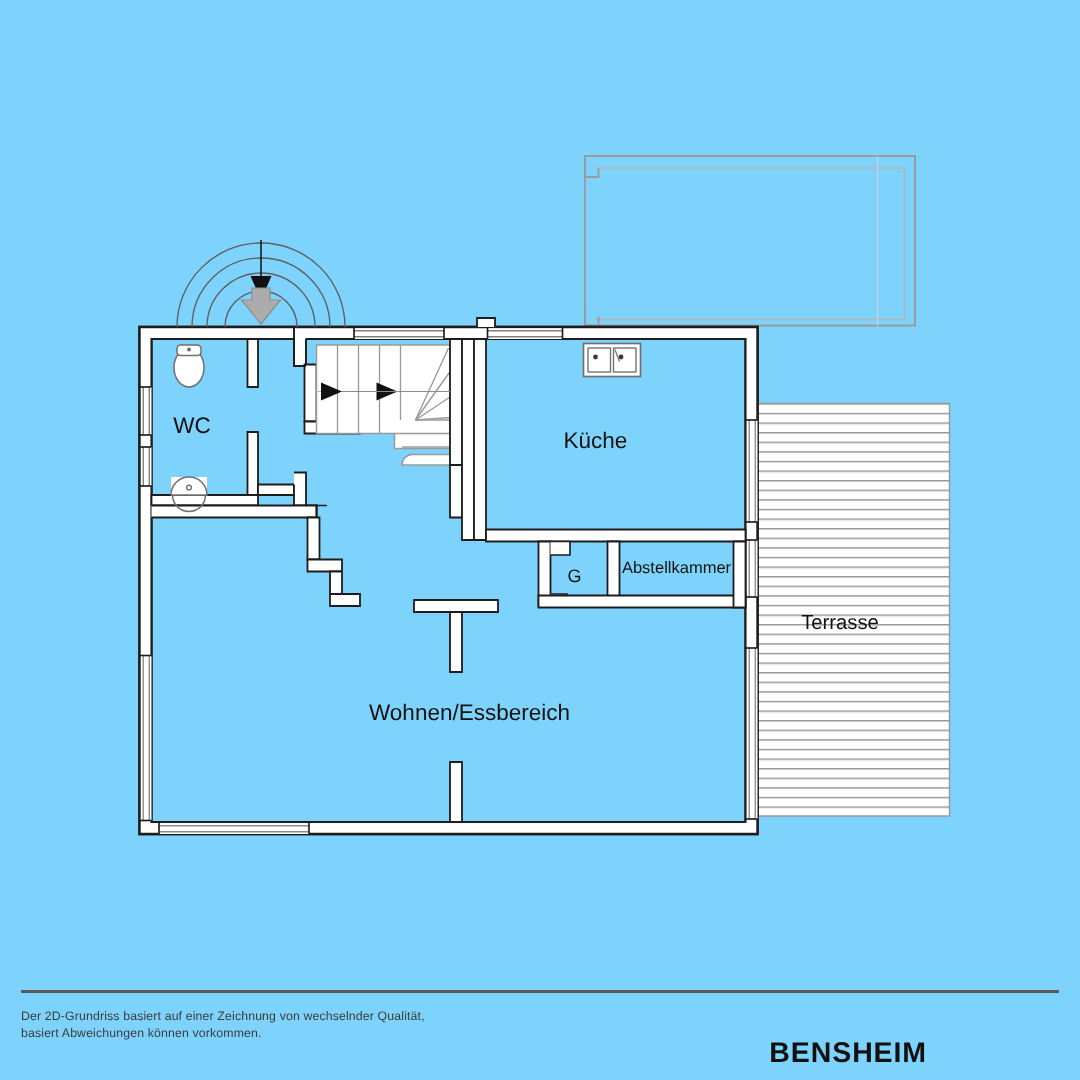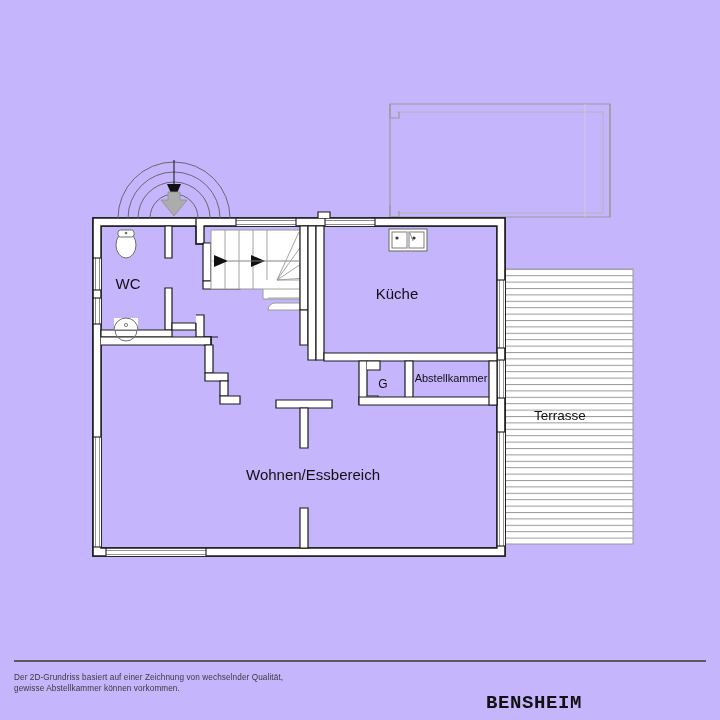--- a/index.html
+++ b/index.html
@@ -12,21 +12,21 @@
     height: 720px;
     font-family: "Liberation Sans", sans-serif;
     color: #1a1a1a;
     position: relative;
     overflow: hidden;
   }
   #page {
     position: relative;
     width: 720px;
     height: 720px;
-    background: #c4b5fd;
+    background: #7dd3fc;
   }
   #plan-svg {
     position: absolute;
     left: 0;
     top: 0;
     width: 720px;
     height: 720px;
     display: block;
   }
   .room-label {
@@ -39,20 +39,21 @@
   .label-md { font-size: 13.5px; }
   .label-sm { font-size: 11px; }
   .label-xs { font-size: 12px; }
 
   #footer {
     position: absolute;
     left: 0;
     bottom: 0;
     width: 596px;
     height: 60px;
+    padding-left: 36px;
   }
   #footer-rule {
     position: absolute;
     left: 14px;
     top: 0px;
     width: 692px;
     height: 2px;
     background: #5a5a5a;
   }
   #disclaimer {
@@ -67,21 +68,20 @@
   }
   #disclaimer div { white-space: nowrap; }
   #brand {
     position: absolute;
     right: 14px;
     bottom: 6px;
     font-size: 19px;
     font-weight: bold;
     letter-spacing: 0.6px;
     color: #111111;
-    font-family: Liberation Mono, monospace;
   }
 </style>
 </head>
 <body>
 
 <div id="page">
 
   <svg id="plan-svg" viewBox="0 0 720 720">
     <defs>
 
@@ -314,18 +314,18 @@
     <text class="room-label label-sm" x="451" y="379">Abstellkammer</text>
     <text class="room-label label-xs" x="383" y="385">G</text>
     <text class="room-label label-lg" x="313" y="476">Wohnen/Essbereich</text>
     <text class="room-label label-md" x="560" y="416">Terrasse</text>
   </svg>
 
   <div id="footer">
     <div id="footer-rule"></div>
     <div id="disclaimer">
       <div>Der 2D-Grundriss basiert auf einer Zeichnung von wechselnder Qualität,</div>
-      <div>gewisse Abstellkammer können vorkommen.</div>
+      <div>basiert Abweichungen können vorkommen.</div>
     </div>
     <div id="brand">BENSHEIM</div>
   </div>
 
 </div>
 
 </body></html>

